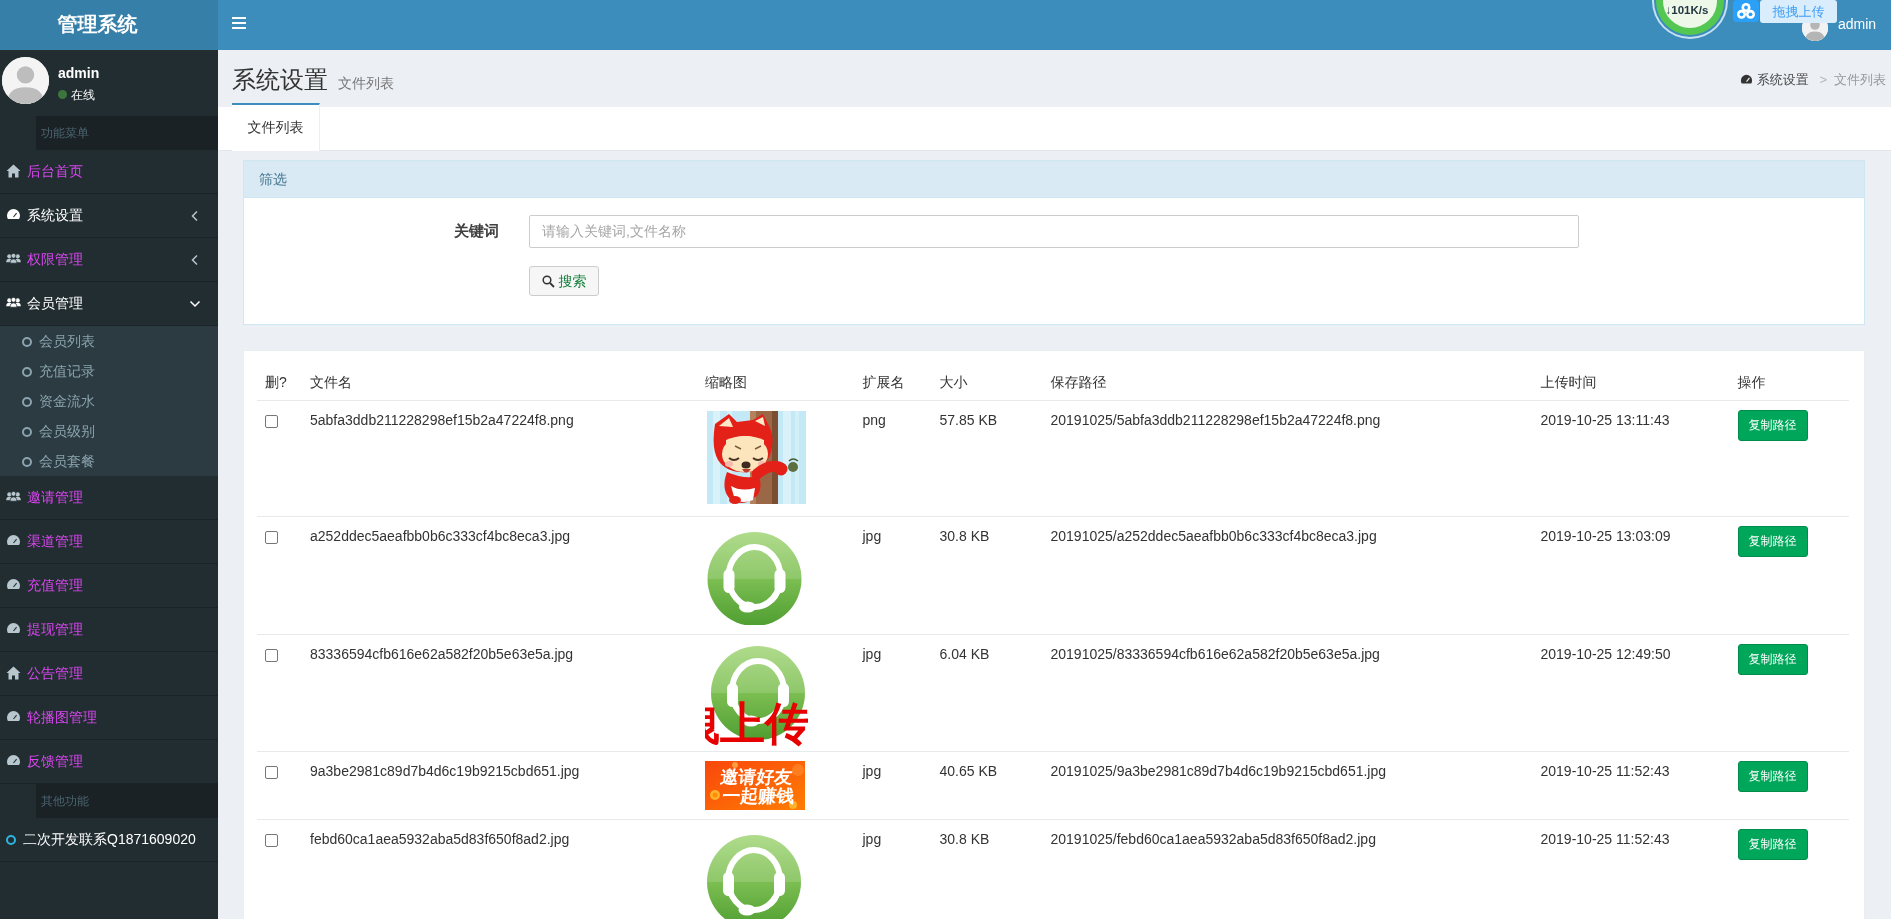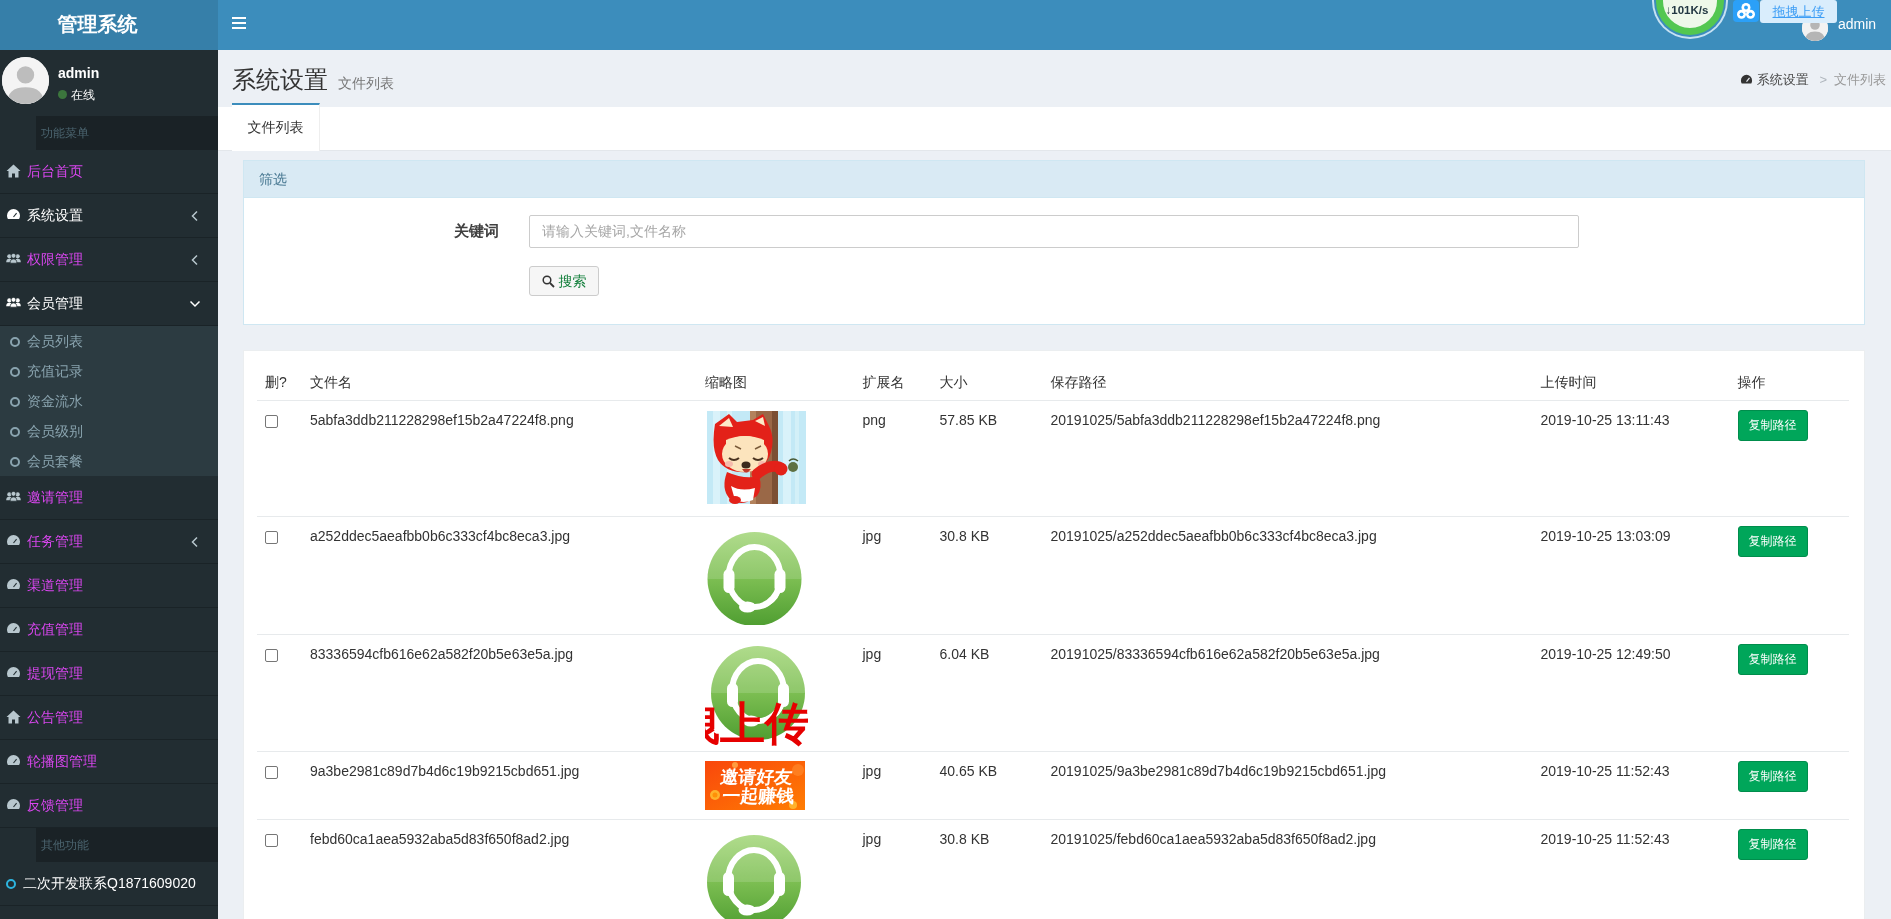--- a/index.html
+++ b/index.html
@@ -10,37 +10,37 @@
 #logo { position:absolute; left:0; top:0; width:218px; height:50px; background:#367fa9; color:#fff; font-size:20px; font-weight:bold; text-align:center; line-height:48px; padding-right:23px; }
 #burger { position:absolute; left:232px; top:17px; width:14px; height:13px; }
 #burger i { display:block; height:2px; background:#fff; margin-bottom:3px; }
 #nav-admin { position:absolute; left:1838px; top:16px; color:#fff; font-size:14px; }
 #nav-avatar { position:absolute; left:1802px; top:15px; width:26px; height:26px; border-radius:50%; overflow:hidden; background:#f4f4f4; }
 
 
 #gauge { position:absolute; left:1656px; top:-33px; width:68px; height:68px; border-radius:50%; background:#eef8e9; border:7px solid #53c751; box-shadow:0 0 0 2px #3c8dbc, 0 0 0 4px rgba(205,230,246,.95); z-index:60; }
 #gauge span { position:absolute; left:-4px; top:30px; width:56px; text-align:center; font-size:11.5px; font-weight:bold; color:#223742; }
 #bdicon { position:absolute; left:1733px; top:0; width:26px; height:22px; z-index:61; }
-#dragbtn { position:absolute; left:1760px; top:0; width:77px; height:23px; background:#d9edfc; border-radius:3px; color:#3e9ef5; font-size:13px; text-align:center; line-height:23px; z-index:61;text-decoration:underline; }
+#dragbtn { position:absolute; left:1760px; top:0; width:77px; height:23px; background:#d9edfc; border-radius:3px; color:#3e9ef5; font-size:13px; text-align:center; line-height:23px; z-index:61; }
 
 
 #sidebar { position:absolute; left:0; top:50px; width:218px; height:869px; background:#222d32; z-index:30; }
 #userpanel { position:relative; height:66px; }
 #uavatar { position:absolute; left:2px; top:7px; width:47px; height:47px; border-radius:50%; overflow:hidden; background:#f5f5f5; }
 #uname { position:absolute; left:58px; top:15px; color:#fff; font-weight:bold; font-size:14px; }
 #ustat { position:absolute; left:58px; top:37px; color:#fff; font-size:12px; }
 #ustat b { display:inline-block; width:9px; height:9px; border-radius:50%; background:#3c763d; margin-right:4px; }
 .mlabel { height:34px; line-height:34px; background:#1a2226; color:#4b646f; font-size:12px; padding-left:5px;margin-left:36px; }
 ul.menu { list-style:none; }
 ul.menu > li > a { position:relative; display:block; height:44px; line-height:43px; box-sizing:border-box; color:#d946ef; text-decoration:none; font-size:14px; border-bottom:1px solid rgba(0,0,0,.22); padding-left:6px; }
 ul.menu > li > a .mi { display:inline-block; width:15px; margin-right:6px; vertical-align:-2px; }
 ul.menu > li > a.on { color:#fff; }
 ul.menu > li > a .chev { position:absolute; right:20px; top:16px; }
 ul.sub { list-style:none; background:#2c3b41; }
-ul.sub li a { display:block; height:30px; line-height:30px; color:#8aa4af; text-decoration:none; font-size:14px; padding-left:10px; }
+ul.sub li a { display:block; height:30px; line-height:30px; color:#8aa4af; text-decoration:none; font-size:14px; padding-left:10px;margin-left:12px; }
 ul.sub li a .ci { display:inline-block; width:10px; height:10px; border:2px solid #8aa4af; border-radius:50%; margin-right:7px; vertical-align:-1px; }
 
 
 #main { position:absolute; left:218px; top:50px; width:1673px; height:869px; background:#ecf0f5; }
 #rightstrip { position:absolute; left:1885px; top:50px; width:6px; height:869px; background:#e9edf1; }
 #cheader { position:relative; height:53px; }
 #ctitle { position:absolute; left:14px; top:14px; font-size:24px; color:#333; }
 #ctitle small { font-size:14px; color:#777; margin-left:10px; font-weight:normal; }
 #bcrumb { position:absolute; right:5px; top:21px; font-size:13px; color:#484848; }
 #bcrumb .sep { color:#b0b6bd; margin:0 7px; }
@@ -174,28 +174,20 @@
             <circle cx="12.5" cy="4.2" r="2.2" fill="#b8c7ce"></circle>
             <path d="M9.2 10.5 Q9.2 6.8 12.5 6.8 Q15.8 6.8 15.8 10.5 Z" fill="#b8c7ce"></path>
             <circle cx="8" cy="3.6" r="2.6" fill="#b8c7ce" stroke="#222d32" stroke-width="0.8"></circle>
             <path d="M4.4 11.5 Q4.4 6.9 8 6.9 Q11.6 6.9 11.6 11.5 Z" fill="#b8c7ce" stroke="#222d32" stroke-width="0.8"></path>
           </svg>邀请管理</a>
       </li>
     <li>
         <a><svg class="mi" width="15" height="14" viewBox="0 0 15 14">
             <path d="M7.5 1 A6.5 6.5 0 0 1 14 7.5 A6.5 6.5 0 0 1 13.1 11 L1.9 11 A6.5 6.5 0 0 1 1 7.5 A6.5 6.5 0 0 1 7.5 1 Z" fill="#b8c7ce"></path>
             <line x1="7.5" y1="9" x2="10.6" y2="5.2" stroke="#222d32" stroke-width="1.1"></line>
-          </svg>任务管理<svg class="chev" width="7" height="12" viewBox="0 0 7 12">
-            <polyline points="6 1.5, 1.5 6, 6 10.5" fill="none" stroke="#b8c7ce" stroke-width="1.5"></polyline>
-          </svg></a>
-      </li>
-    <li>
-        <a><svg class="mi" width="15" height="14" viewBox="0 0 15 14">
-            <path d="M7.5 1 A6.5 6.5 0 0 1 14 7.5 A6.5 6.5 0 0 1 13.1 11 L1.9 11 A6.5 6.5 0 0 1 1 7.5 A6.5 6.5 0 0 1 7.5 1 Z" fill="#b8c7ce"></path>
-            <line x1="7.5" y1="9" x2="10.6" y2="5.2" stroke="#222d32" stroke-width="1.1"></line>
           </svg>渠道管理</a>
       </li>
     <li>
         <a><svg class="mi" width="15" height="14" viewBox="0 0 15 14">
             <path d="M7.5 1 A6.5 6.5 0 0 1 14 7.5 A6.5 6.5 0 0 1 13.1 11 L1.9 11 A6.5 6.5 0 0 1 1 7.5 A6.5 6.5 0 0 1 7.5 1 Z" fill="#b8c7ce"></path>
             <line x1="7.5" y1="9" x2="10.6" y2="5.2" stroke="#222d32" stroke-width="1.1"></line>
           </svg>充值管理</a>
       </li>
     <li>
         <a><svg class="mi" width="15" height="14" viewBox="0 0 15 14">

